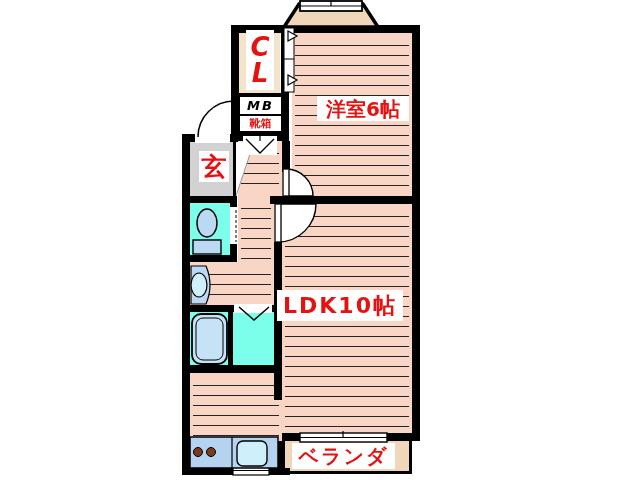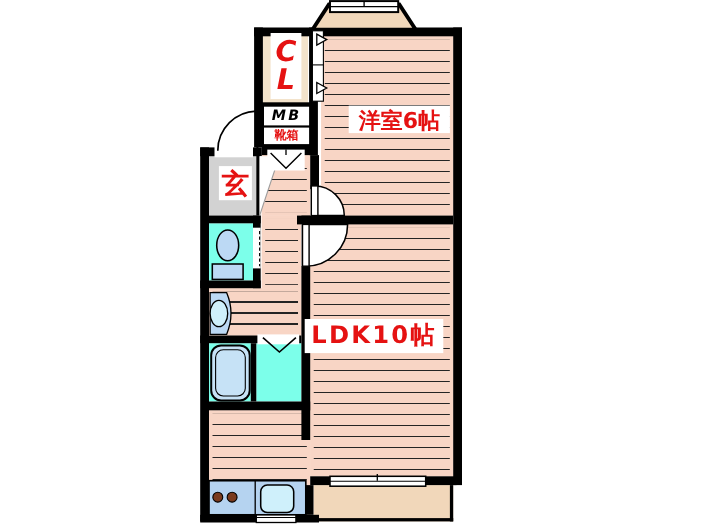--- a/index.html
+++ b/index.html
@@ -141,20 +141,21 @@
       <rect x="190" y="437" width="88" height="31" fill="#B5D3F0" stroke="#000" stroke-width="1.5"></rect>
       <line x1="232" y1="437" x2="232" y2="468" stroke="#000" stroke-width="1.2"></line>
       <circle cx="198" cy="452" r="4.5" fill="#7A3A1D" stroke="#000" stroke-width="1"></circle>
       <circle cx="211" cy="452" r="4.5" fill="#7A3A1D" stroke="#000" stroke-width="1"></circle>
       <rect x="237" y="441" width="30" height="25" rx="6" fill="#CFF0FB" stroke="#000" stroke-width="1.4"></rect>
     </g>
   </svg>
 
   <div class="lbl" style="left:301px;top:96px;width:92px;height:25px;font-size:20px;margin-left:16px;">洋室6帖</div>
   <div class="lbl" style="left:277px;top:290px;width:126px;height:31px;font-size:22px;letter-spacing:2px;text-align:right;">LDK10帖</div>
+  <div class="lbl" style="left:292px;top:443px;width:103px;height:26px;font-size:20px;letter-spacing:2px;">ベランダ</div>
   <div class="lbl" style="left:199px;top:151px;width:30px;height:31px;font-size:25px;">玄</div>
   <div class="lbl" style="left:246px;top:30px;width:28px;height:60px;font-size:26px;font-style:italic;flex-direction:column;">
     <span>C</span>
     <span>L</span>
   </div>
   <div class="lbl" style="left:240px;top:97px;width:41px;height:17px;font-size:13px;color:#000;font-style:italic;letter-spacing:2px;">MB</div>
   <div class="lbl" style="left:240px;top:116px;width:41px;height:15px;font-size:11px;font-family:Liberation Serif, serif;">靴箱</div>
 
 </div>
 

